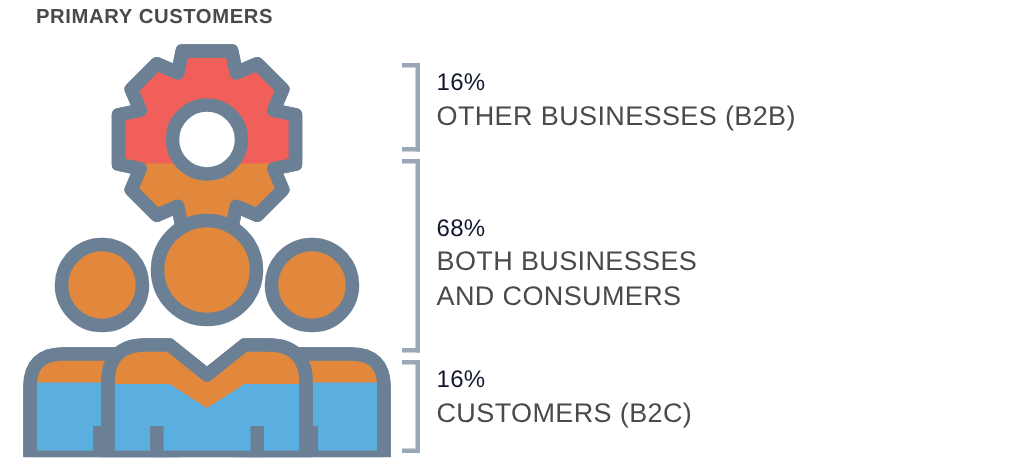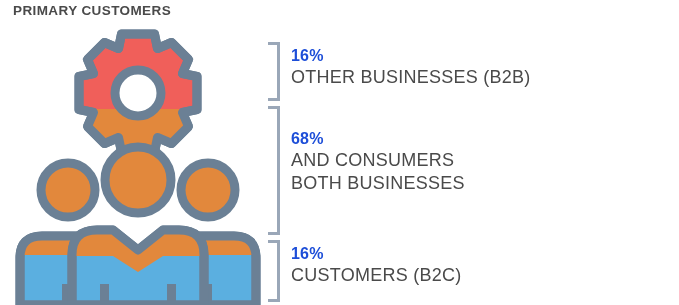--- a/index.html
+++ b/index.html
@@ -15,21 +15,21 @@
     position: relative;
     width: 679px;
     height: 305px;
     overflow: hidden;
     background: #ffffff;
   }
 
   
   #page-title {
     position: absolute;
-    left: 13px;
+    left: 24px;
     top: 3px;
     font-size: 13.5px;
     font-weight: bold;
     letter-spacing: 0.4px;
     color: #4a4a4a;
     white-space: nowrap;
   }
 
   
   #illustration {
@@ -57,34 +57,34 @@
   #bracket-both     { top: 106px; height: 129px; }
   #bracket-b2c      { top: 240px; height: 62px; }
 
   
   .callout {
     position: absolute;
     left: 291px;
   }
   .callout .pct {
     font-size: 16px;
-    font-weight: bold;
-    color: #1d4ed8;
+    font-weight: normal;
+    color: #0f172a;
     line-height: 1.18;
     letter-spacing: 0.2px;
   }
   .callout .desc {
     font-size: 18px;
     font-weight: normal;
     color: #4a4a4a;
     line-height: 1.28;
     letter-spacing: 0.25px;
   }
   #callout-b2b  { top: 47px; }
-  #callout-both { top: 130px; }
+  #callout-both { top: 144px; }
   #callout-b2c  { top: 245px; }
 </style>
 </head>
 <body>
 
 <div id="infographic">
 
   <div id="page-title">PRIMARY CUSTOMERS</div>
 
   <div id="illustration">
@@ -263,22 +263,22 @@
   <div id="bracket-both" class="bracket"></div>
   <div id="bracket-b2c" class="bracket"></div>
 
   <div id="callout-b2b" class="callout">
     <div class="pct">16%</div>
     <div class="desc">OTHER BUSINESSES (B2B)</div>
   </div>
 
   <div id="callout-both" class="callout">
     <div class="pct">68%</div>
+    <div class="desc">BOTH BUSINESSES</div>
     <div class="desc">AND CONSUMERS</div>
-    <div class="desc">BOTH BUSINESSES</div>
   </div>
 
   <div id="callout-b2c" class="callout">
     <div class="pct">16%</div>
     <div class="desc">CUSTOMERS (B2C)</div>
   </div>
 
 </div>
 
 </body></html>

